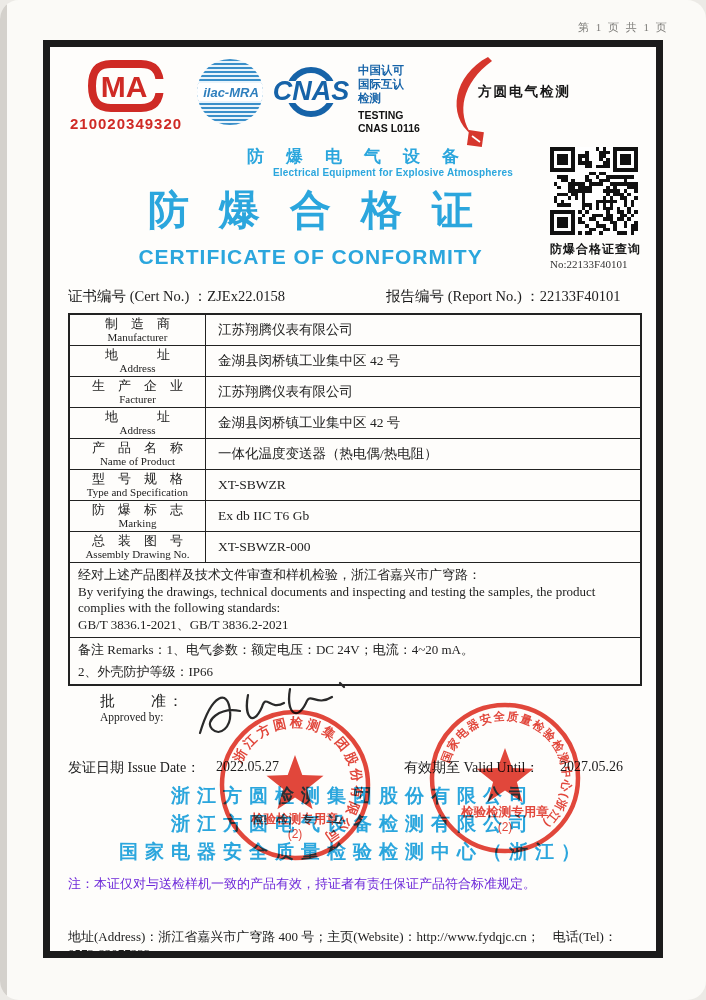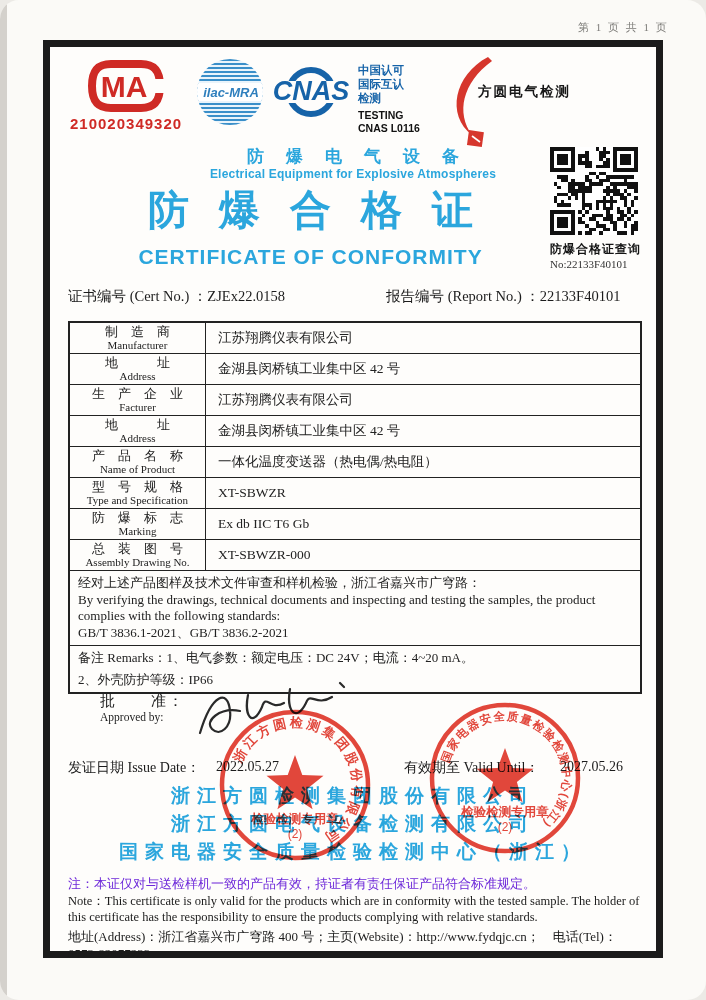--- a/index.html
+++ b/index.html
@@ -19,35 +19,35 @@
   #ilac-text{font-family:"Liberation Sans",sans-serif;font-weight:bold;font-style:italic;font-size:13px;color:#2f7fbd;}
   #cnas-logo{left:215px;top:20px;}
   #cnas-cn{left:308px;top:16px;font-family:"Liberation Sans",sans-serif;font-weight:bold;font-size:11.5px;color:#1663a8;line-height:14px;}
   #cnas-testing{left:308px;top:62px;font-family:"Liberation Sans",sans-serif;font-weight:bold;font-size:10.5px;color:#111;line-height:13px;}
   #fy-logo{left:388px;top:6px;}
   #fy-label{left:428px;top:36px;font-size:13.5px;color:#171717;letter-spacing:2px;font-weight:bold;}
 
   
   .centerline{left:0;width:100%;text-align:center;font-family:"Liberation Sans",sans-serif;color:#2ba6dd;}
   #subtitle-cn{top:84px;font-size:17px;font-weight:bold;letter-spacing:22px;text-indent:22px;margin-top:14px;}
-  #subtitle-en{top:120px;font-size:12px;font-weight:bold;letter-spacing:.2px;}
+  #subtitle-en{top:120px;font-size:10px;font-weight:bold;letter-spacing:.2px;margin-left:40px;}
   #title-cn{top:136px;font-size:41px;font-weight:bold;letter-spacing:30px;text-indent:30px;width:86%;}
   #title-en{top:198px;font-size:21px;font-weight:bold;letter-spacing:1px;width:86%;}
 
   
   #qr-block{left:500px;top:100px;width:92px;text-align:left;}
   #qr-caption{font-size:12px;font-weight:bold;color:#141414;letter-spacing:1px;margin-top:2px;}
   #qr-no{font-size:11px;color:#333;}
 
   
   #cert-row{left:18px;top:240px;width:572px;font-size:14.5px;color:#1c1c1c;}
   #report-part{position:absolute;left:318px;top:0;}
 
   
-  #product-table{left:18px;top:266px;width:570px;border:2px solid #222;background:transparent;margin-top:8px;}
+  #product-table{left:18px;top:266px;width:570px;border:2px solid #222;background:transparent;}
   .t-row{display:flex;border-bottom:1px solid #222;min-height:30px;}
   .t-label{width:136px;border-right:1px solid #222;text-align:center;padding:2px 4px;box-sizing:border-box;}
   .t-label .cn{font-size:13px;color:#222;line-height:14px;}
   .t-label .en{font-size:11px;color:#222;line-height:12px;font-family:"Liberation Serif",serif;}
   .t-value{flex:1;display:flex;align-items:center;padding-left:12px;font-size:13.5px;color:#222;}
   .t-span{padding:4px 8px;font-size:13px;color:#222;line-height:16.5px;border-bottom:1px solid #222;}
   .t-span:last-child{border-bottom:none;}
 
   
   #approval{left:50px;top:645px;}
@@ -467,17 +467,16 @@
         <polygon points="78,48 85.3,67.9 106.5,68.7 89.9,81.9 95.6,102.3 78,90.5 60.4,102.3 66.1,81.9 49.5,68.7 70.7,67.9" fill="#e0372b"></polygon>
         <text font-size="11.5" font-weight="bold" fill="#e0372b" letter-spacing="1.5" font-family="Liberation Sans,sans-serif">
           <textPath href="#ringR" startOffset="4%">国家电器安全质量检验检测中心(浙江)</textPath>
         </text>
         <text x="78" y="116" text-anchor="middle" font-size="12.5" font-weight="bold" fill="#e0372b" font-family="Liberation Sans,sans-serif">检验检测专用章</text>
         <text x="78" y="131" text-anchor="middle" font-size="12" fill="#e0372b" font-family="Liberation Sans,sans-serif">(2)</text>
       </svg>
     </div>
 
     <div id="note-cn" class="abs">注：本证仅对与送检样机一致的产品有效，持证者有责任保证产品符合标准规定。</div>
-    <div id="note-en" class="abs">Note：This certificate is only valid for the products which are in conformity with the tested sample. The holder of this certificate has the responsibility to ensure the products complying with relative standards.</div>
     <div id="contact" class="abs">地址(Address)：浙江省嘉兴市广穹路 400 号；主页(Website)：http://www.fydqjc.cn；　电话(Tel)：0573-82077233</div>
 
   </div>
 </div>
 
 </body></html>

